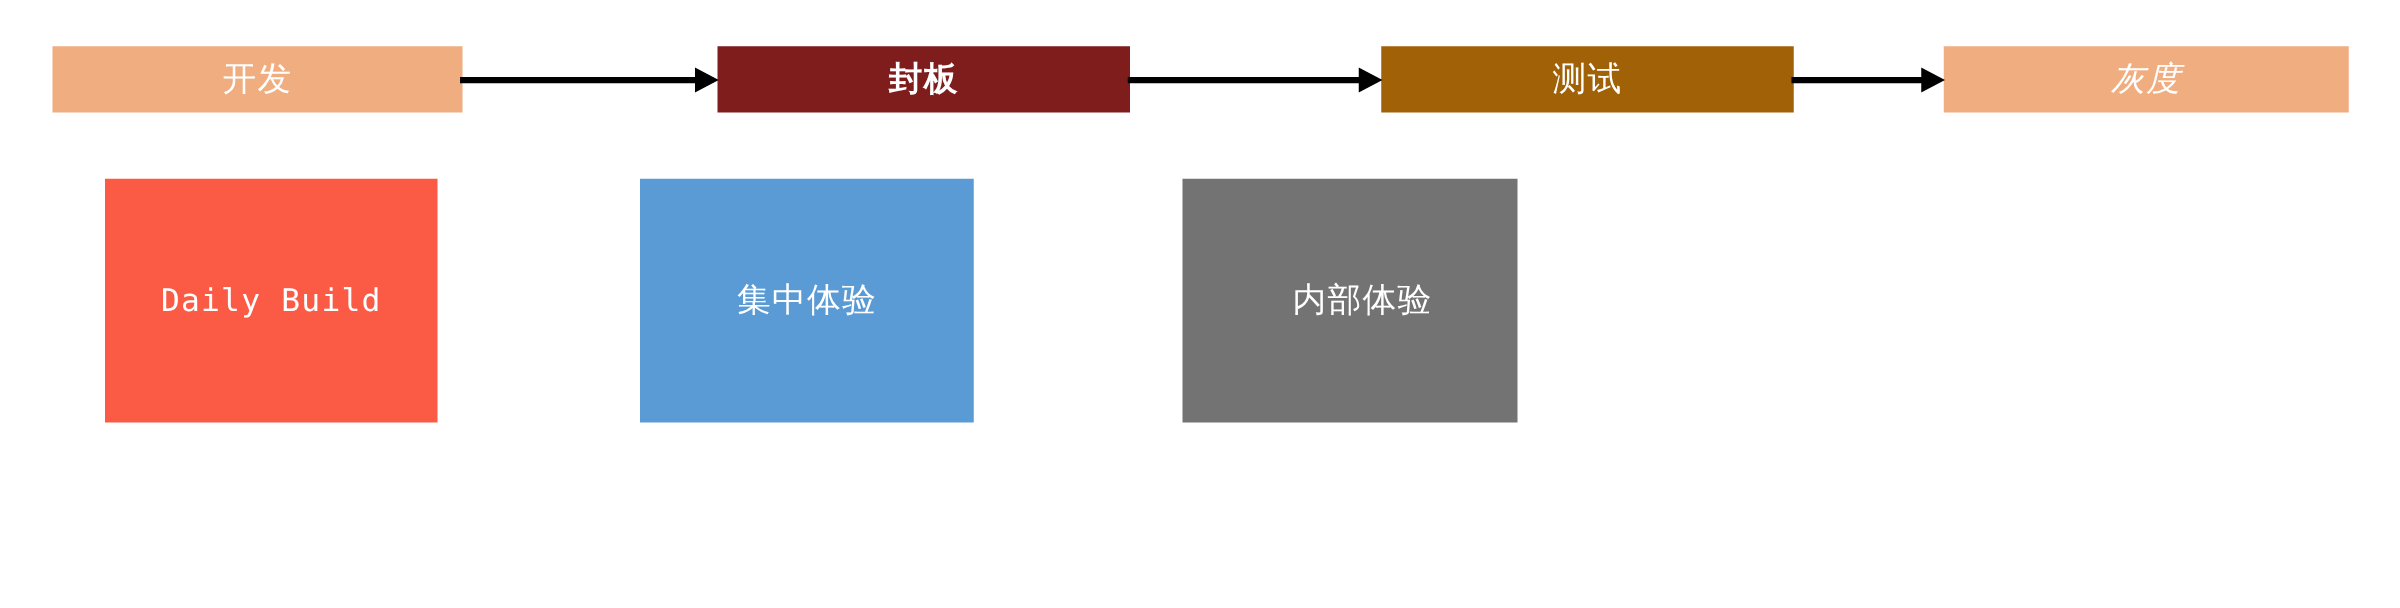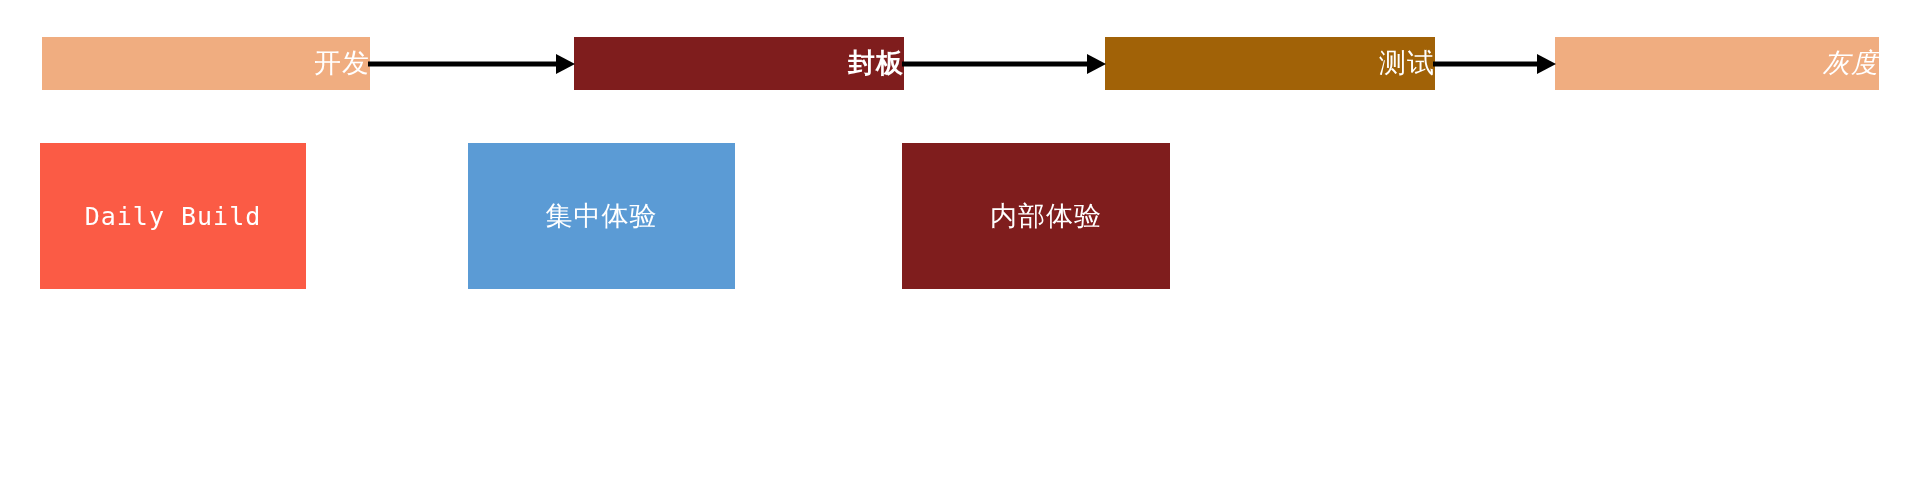--- a/index.html
+++ b/index.html
@@ -21,21 +21,21 @@
     width: 1920px;
     height: 486px;
   }
 
   
   .stage-box {
     position: absolute;
     height: 53px;
     display: flex;
     align-items: center;
-    justify-content: flex-end;
+    justify-content: center;
     box-sizing: border-box;
   }
   .stage-box .stage-label {
     color: #ffffff;
     font-family: "Liberation Serif", "DejaVu Serif", serif;
     font-size: 27px;
     line-height: 1;
     letter-spacing: 1px;
     white-space: nowrap;
     user-select: none;
@@ -54,25 +54,26 @@
     pointer-events: none;
   }
   #connector-arrow-0 { left: 368px;  width: 210px; }
   #connector-arrow-1 { left: 902px;  width: 207px; }
   #connector-arrow-2 { left: 1433px; width: 126px; }
 
   
   .artifact-box {
     position: absolute;
     top: 143px;
-    height: 146px;
+    height: 195px;
     display: flex;
     align-items: center;
     justify-content: center;
     box-sizing: border-box;
+    margin-left: 44px;
   }
   .artifact-box .artifact-label {
     color: #ffffff;
     font-size: 27px;
     line-height: 1;
     white-space: nowrap;
     user-select: none;
   }
   .artifact-label.serif {
     font-family: "Liberation Serif", "DejaVu Serif", serif;
@@ -119,17 +120,17 @@
     <line x1="0" y1="15" x2="106" y2="15" stroke="#000000" stroke-width="5"></line>
     <polygon points="104,5 123,15 104,25" fill="#000000"></polygon>
   </svg>
 
   <div class="artifact-box" id="artifact-box-0" style="background: rgb(251, 91, 69);">
     <span class="artifact-label mono">Daily Build</span>
   </div>
   <div class="artifact-box" id="artifact-box-1" style="background: rgb(91, 155, 213);">
     <span class="artifact-label serif">集中体验</span>
   </div>
-  <div class="artifact-box" id="artifact-box-2" style="background: #7f1d1d; padding-left: 20px;">
+  <div class="artifact-box" id="artifact-box-2" style="background: #737373; padding-left: 20px;">
     <span class="artifact-label serif">内部体验</span>
   </div>
 
 </div>
 
 </body></html>

